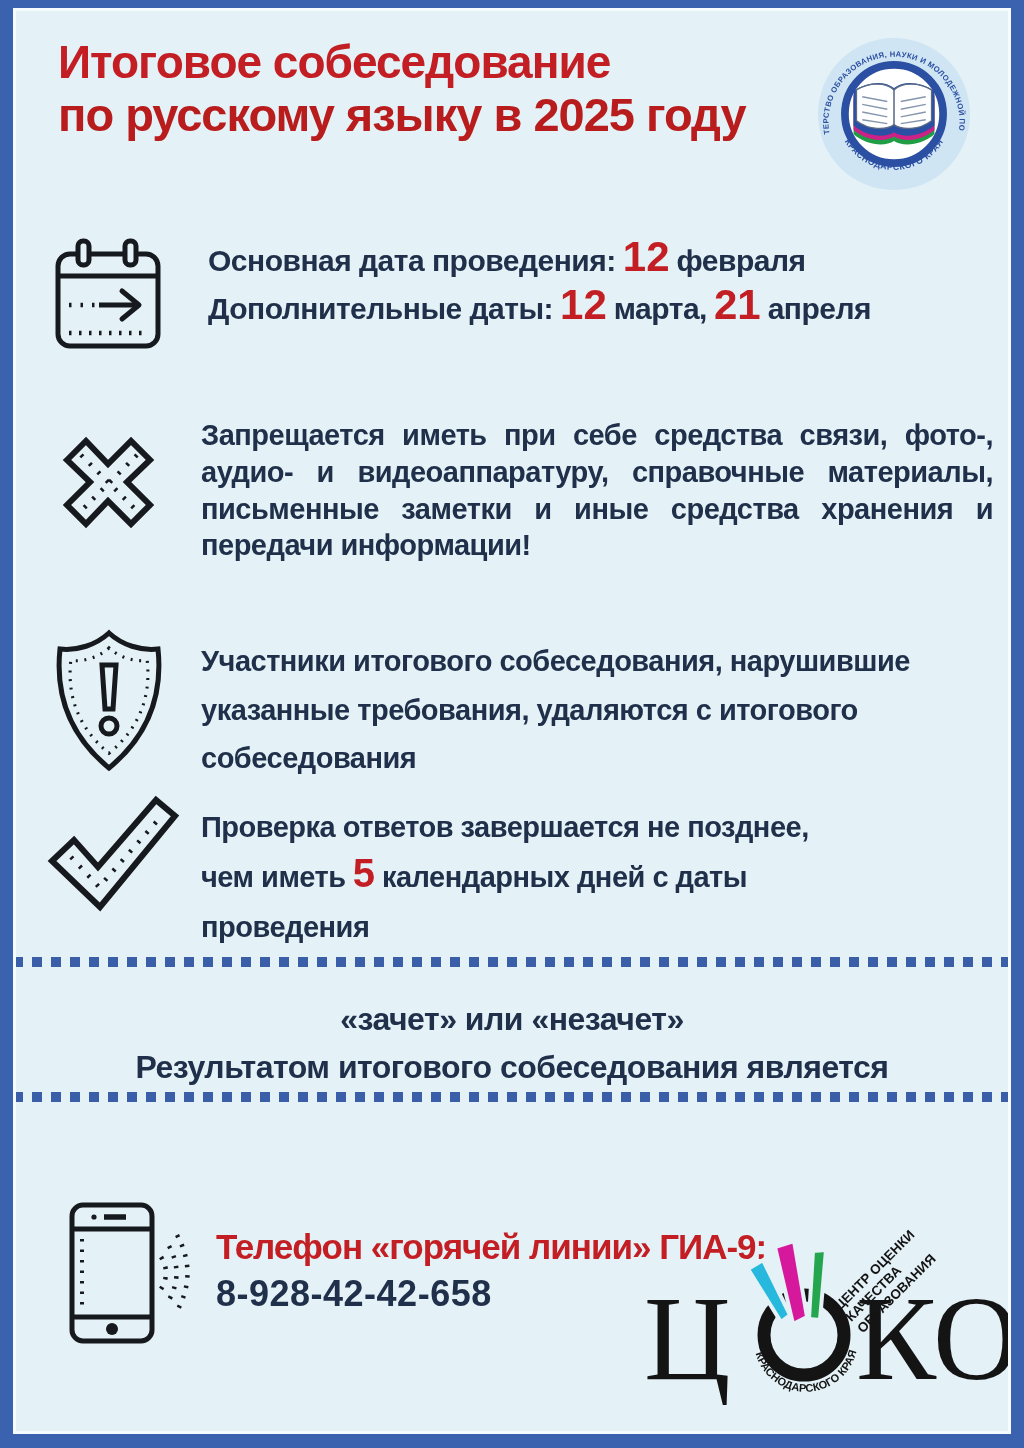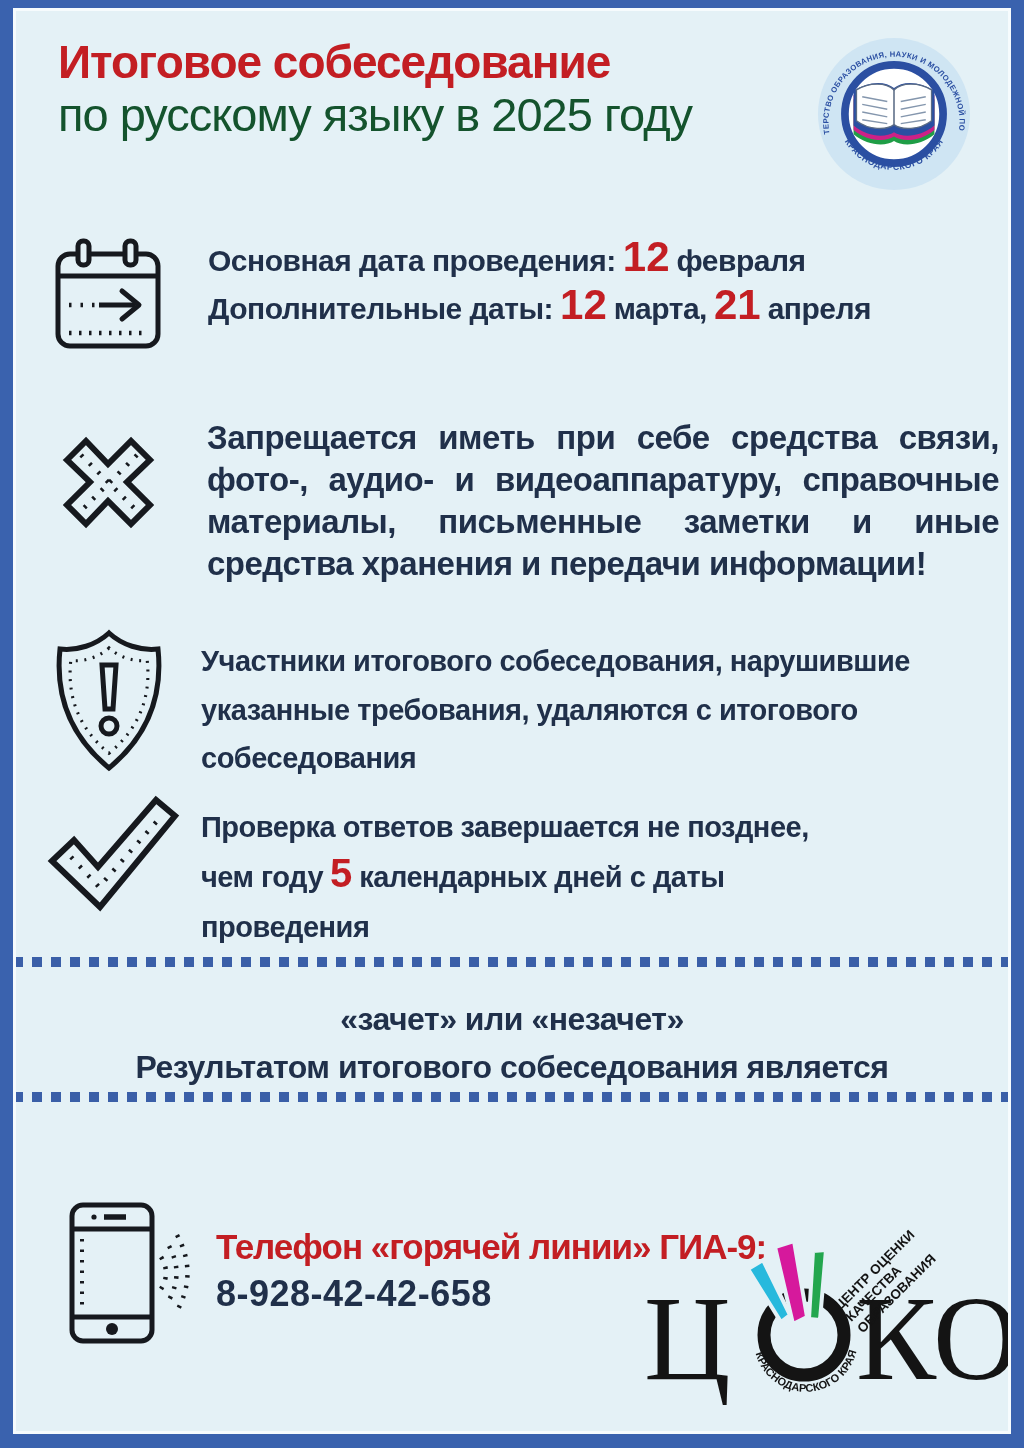--- a/index.html
+++ b/index.html
@@ -8,28 +8,28 @@
     position:relative; width:1024px; height:1448px;
     background:#3a62ae; padding:8px 13px 14px 13px;
   }
   .inner {
     position:relative; width:100%; height:100%;
     background:#e4f1f6; border:3px solid #f6fbfd; overflow:hidden;
   }
   
   .title-block { position:absolute; left:42px; top:26px; line-height:1.12; letter-spacing:-1px; }
   .title-red  { font-size:46px; font-weight:700; color:#c31e23; white-space:nowrap; }
-  .title-navy { font-size:47px; font-weight:400; color:#14532d; white-space:nowrap; }
+  .title-navy { font-size:47px; font-weight:700; color:#b91c1c; white-space:nowrap; }
   .ministry-logo { position:absolute; left:801px; top:26px; width:154px; height:154px; }
   
   .icon { position:absolute; }
   .row-text { position:absolute; color:#20304a; font-weight:700; letter-spacing:-0.5px; }
   .dates-text   { left:192px; top:226px; width:800px; font-size:30px; line-height:1.6; white-space:nowrap; }
   .big-red { color:#c31e23; font-size:42px; font-weight:700; margin:0 7px; line-height:0; letter-spacing:0; }
-  .prohibit-text { left:191px; top:406px; width:792px; font-size:33px; line-height:1.27; text-align:justify; }
+  .prohibit-text { left:185px; top:406px; width:792px; font-size:29px; line-height:1.27; text-align:justify; }
   .violate-text  { left:185px; top:626px; width:800px; font-size:29px; line-height:1.68; }
   .review-text   { left:185px; top:792px; width:780px; font-size:29px; line-height:1.72; }
   .review-text .line { display:block; }
   
   .dotted-line {
     position:absolute; left:-3px; right:-3px; height:10px;
     background:repeating-linear-gradient(to right, #3a5fa8 0 10px, transparent 10px 19px);
   }
   .divider-top { top:946px; }
   .divider-bottom { top:1081px; }
@@ -138,21 +138,21 @@
 
     <svg class="icon" style="left:27px; top:780px;" width="140" height="130" viewBox="0 0 140 130">
       <g fill="none" stroke="#16191e">
         <path stroke-width="6" stroke-linejoin="miter" d="M 9 70 L 31 49 L 55 76 L 113 9 L 132 25 L 57 116 Z"></path>
         <path d="M 28 66 L 56 96 L 115 29" stroke-width="4.5" stroke-dasharray="2.5 10"></path>
       </g>
     </svg>
     <div class="row-text review-text">
       <span class="line">Проверка ответов завершается не позднее,</span>
       <span class="line">
-        <span>чем году</span><span class="big-red" style="font-size:40px;">5</span><span>календарных дней с даты</span>
+        <span>чем иметь</span><span class="big-red" style="font-size:40px;">5</span><span>календарных дней с даты</span>
       </span>
       <span class="line">проведения</span>
     </div>
 
     <div class="dotted-line divider-top"></div>
     <div class="result-block">
       <div>«зачет» или «незачет»</div>
       <div>Результатом итогового собеседования является</div>
     </div>
     <div class="dotted-line divider-bottom"></div>

